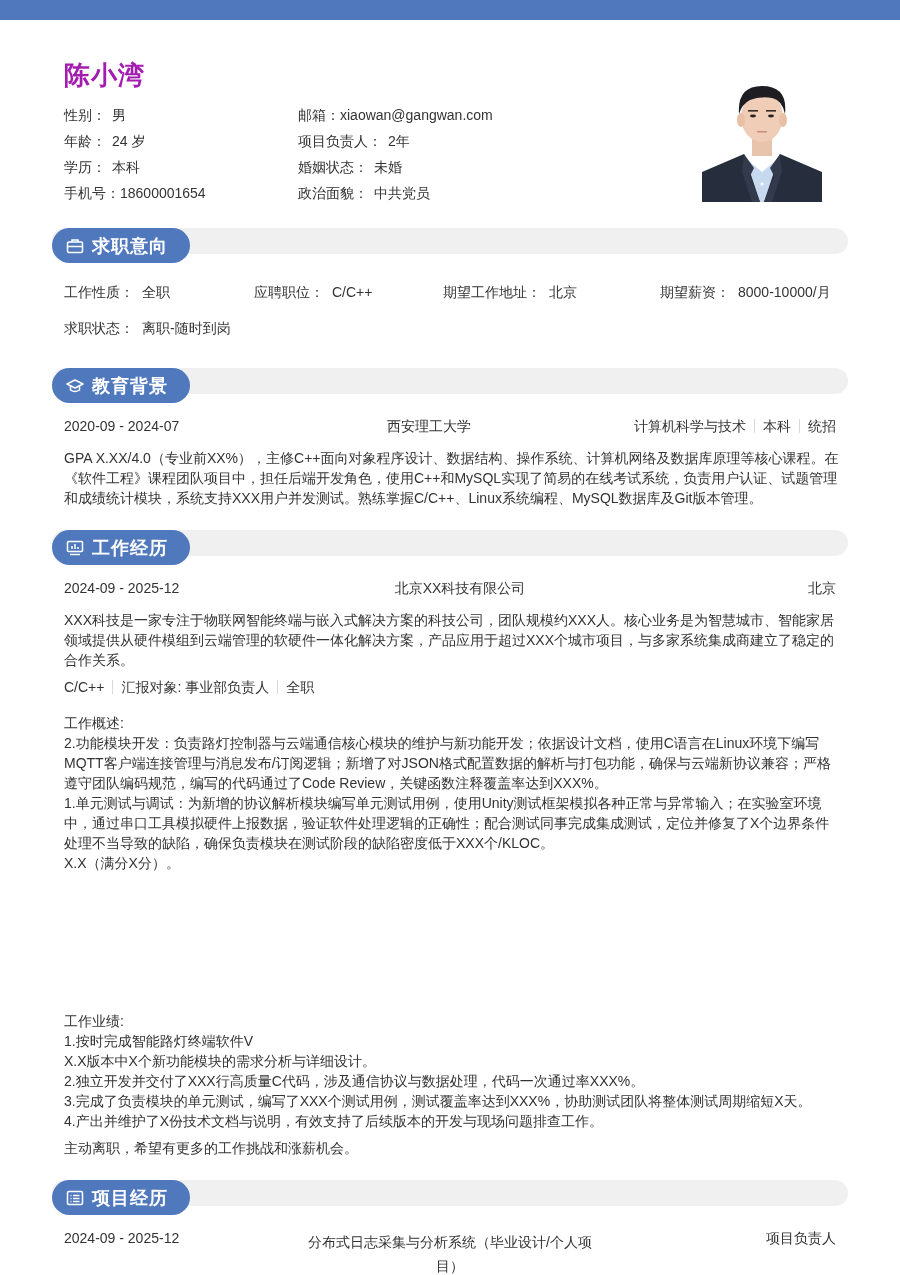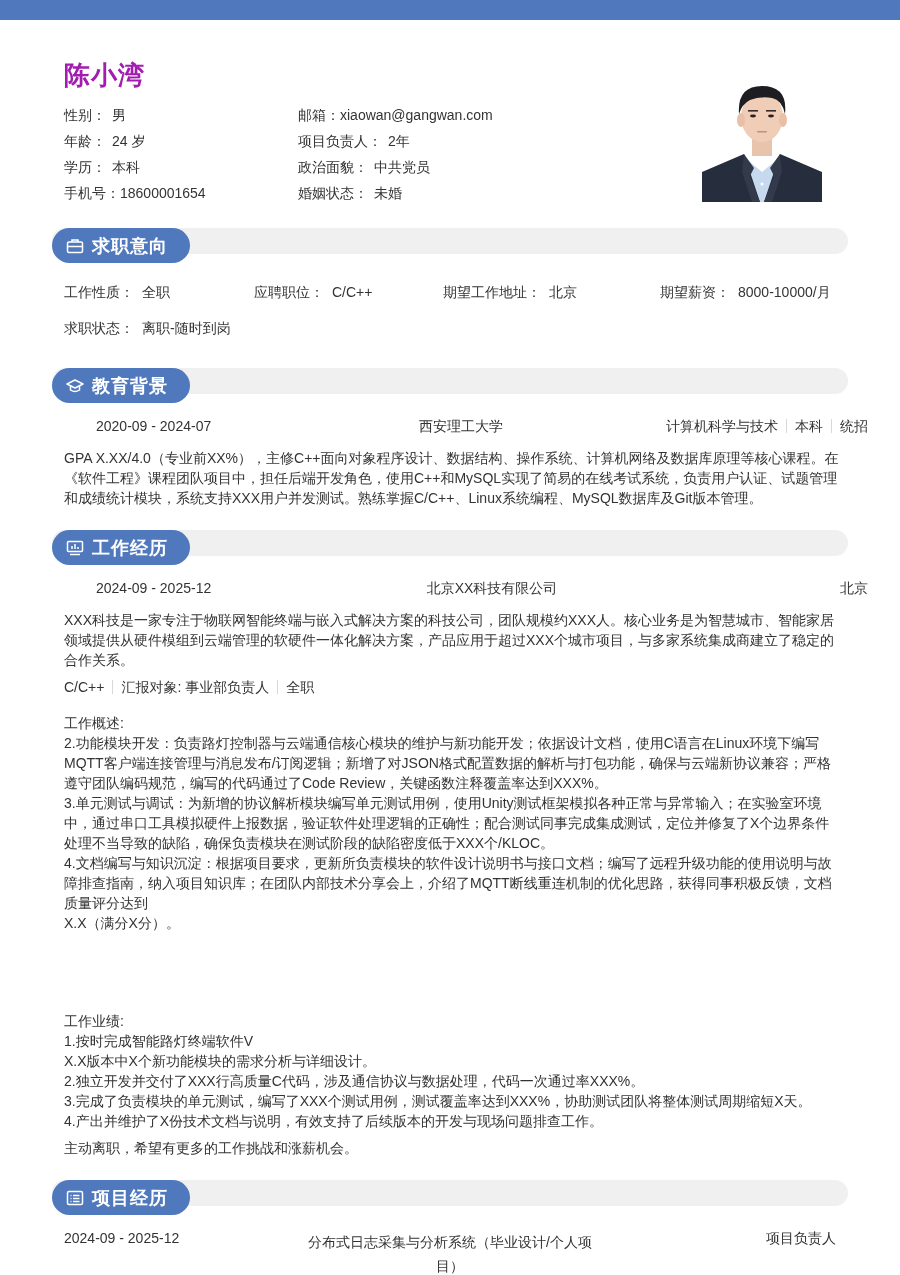--- a/index.html
+++ b/index.html
@@ -15,21 +15,21 @@
   .info-row .lbl { color: #333; }
   .info-row .val { margin-left: 6px; }
   .photo { position: absolute; left: 702px; top: 72px; width: 120px; height: 130px; background: #ffffff; overflow: hidden; }
 
   .section-header { position: absolute; left: 52px; width: 796px; height: 26px; background: #f0f0f0; border-radius: 18px; }
   .section-pill { position: absolute; left: 0; top: 0; height: 35px; width: 138px; background: #4f78bd; border-radius: 18px; color: #ffffff; display: flex; align-items: center; padding-left: 14px; }
   .section-pill .icon { width: 18px; height: 18px; margin-right: 8px; display: inline-flex; align-items: center; justify-content: center; }
   .section-pill .title { font-size: 18px; font-weight: bold; letter-spacing: 1px; }
 
   .row { position: absolute; left: 64px; width: 772px; font-size: 14px; color: #333; }
-  .flex-row { display: flex; justify-content: flex-start; align-items: baseline; margin-left: 32px; }
+  .flex-row { display: flex; justify-content: flex-start; align-items: baseline; }
   .para { position: absolute; left: 64px; width: 776px; font-size: 14px; line-height: 20px; color: #333; }
   .sep { display: inline-block; width: 1px; height: 14px; background: #d8d8d8; margin: 0 8px; vertical-align: -2px; }
   .intent-item { position: absolute; font-size: 14px; white-space: nowrap; }
   .intent-item .val { margin-left: 8px; }
 </style>
 </head>
 <body>
 
 <div class="top-bar"></div>
 
@@ -38,22 +38,22 @@
 <div class="info-col left">
   <div class="info-row"><span class="lbl">性别：</span><span class="val">男</span></div>
   <div class="info-row"><span class="lbl">年龄：</span><span class="val">24 岁</span></div>
   <div class="info-row"><span class="lbl">学历：</span><span class="val">本科</span></div>
   <div class="info-row"><span class="lbl">手机号：</span><span class="val" style="margin-left:0">18600001654</span></div>
 </div>
 
 <div class="info-col right">
   <div class="info-row"><span class="lbl">邮箱：</span><span class="val" style="margin-left:0">xiaowan@gangwan.com</span></div>
   <div class="info-row"><span class="lbl">项目负责人：</span><span class="val">2年</span></div>
+  <div class="info-row"><span class="lbl">婚姻状态：</span><span class="val">未婚</span></div>
   <div class="info-row"><span class="lbl">政治面貌：</span><span class="val">中共党员</span></div>
-  <div class="info-row"><span class="lbl">婚姻状态：</span><span class="val">未婚</span></div>
 </div>
 
 <div class="photo">
   <svg width="120" height="130" viewBox="0 0 120 130">
     <rect width="120" height="130" fill="#ffffff"></rect>
 
     <rect x="50" y="62" width="20" height="22" fill="#e9c4ad"></rect>
 
     <polygon points="42,85 60,100 78,85 74,130 46,130" fill="#c7d9ef"></polygon>
 
@@ -145,22 +145,21 @@
 
 <div class="para" style="top:610px;">XXX科技是一家专注于物联网智能终端与嵌入式解决方案的科技公司，团队规模约XXX人。核心业务是为智慧城市、智能家居领域提供从硬件模组到云端管理的软硬件一体化解决方案，产品应用于超过XXX个城市项目，与多家系统集成商建立了稳定的合作关系。</div>
 
 <div class="row" style="top:679px;">
   <span>C/C++</span><span class="sep"></span><span>汇报对象: 事业部负责人</span><span class="sep"></span><span>全职</span>
 </div>
 
 <div class="para" style="top:713px;">
   <div>工作概述:</div>
   <div>2.功能模块开发：负责路灯控制器与云端通信核心模块的维护与新功能开发；依据设计文档，使用C语言在Linux环境下编写MQTT客户端连接管理与消息发布/订阅逻辑；新增了对JSON格式配置数据的解析与打包功能，确保与云端新协议兼容；严格遵守团队编码规范，编写的代码通过了Code Review，关键函数注释覆盖率达到XXX%。</div>
-  <div>3.单元测试与调试：为新增的协议解析模块编写单元测试用例，使用Unity测试框架模拟各种正常与异常输入；在实验室环境中，通过串口工具模拟硬件上报数据，验证软件处理逻辑的正确性；配合测试同事完成集成测试，定位并修复了X个边界条件处理不当导致的缺陷，确保负责模块在测试阶段的缺陷密度低于XXX个/KLOC。</div>
-  <div>4.文档编写与知识沉淀：根据项目要求，更新所负责模块的软件设计说明书与接口文档；编写了远程升级功能的使用说明与故障排查指南，纳入项目知识库；在团队内部技术分享会上，介绍了MQTT断线重连机制的优化思路，获得同事积极反馈，文档质量评分达到</div>
+  <div>1.单元测试与调试：为新增的协议解析模块编写单元测试用例，使用Unity测试框架模拟各种正常与异常输入；在实验室环境中，通过串口工具模拟硬件上报数据，验证软件处理逻辑的正确性；配合测试同事完成集成测试，定位并修复了X个边界条件处理不当导致的缺陷，确保负责模块在测试阶段的缺陷密度低于XXX个/KLOC。</div>
   <div>X.X（满分X分）。</div>
 </div>
 
 <div class="para" style="top:1011px;">
   <div>工作业绩:</div>
   <div>1.按时完成智能路灯终端软件V</div>
   <div>X.X版本中X个新功能模块的需求分析与详细设计。</div>
   <div>2.独立开发并交付了XXX行高质量C代码，涉及通信协议与数据处理，代码一次通过率XXX%。</div>
   <div>3.完成了负责模块的单元测试，编写了XXX个测试用例，测试覆盖率达到XXX%，协助测试团队将整体测试周期缩短X天。</div>
   <div>4.产出并维护了X份技术文档与说明，有效支持了后续版本的开发与现场问题排查工作。</div>

